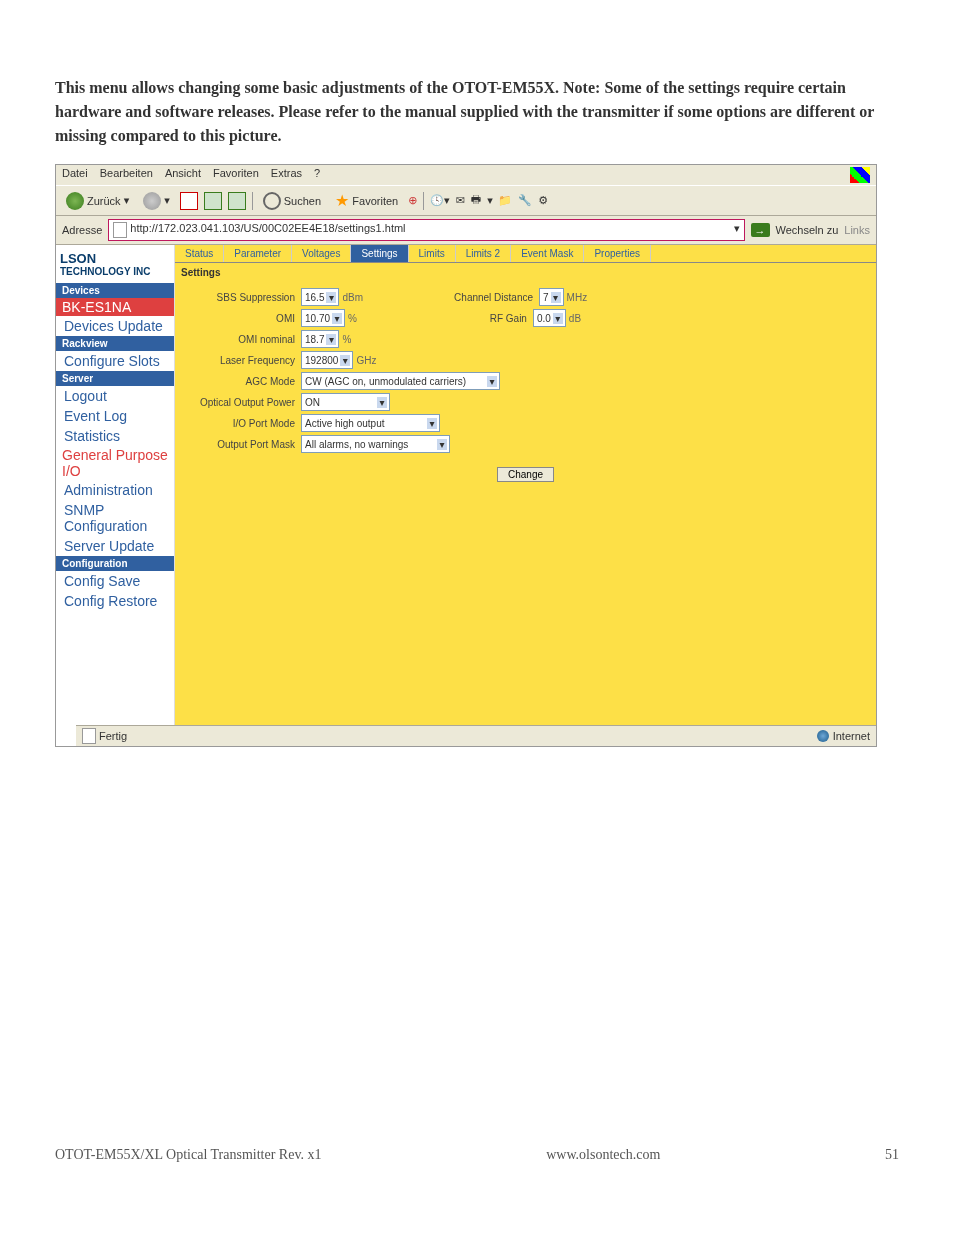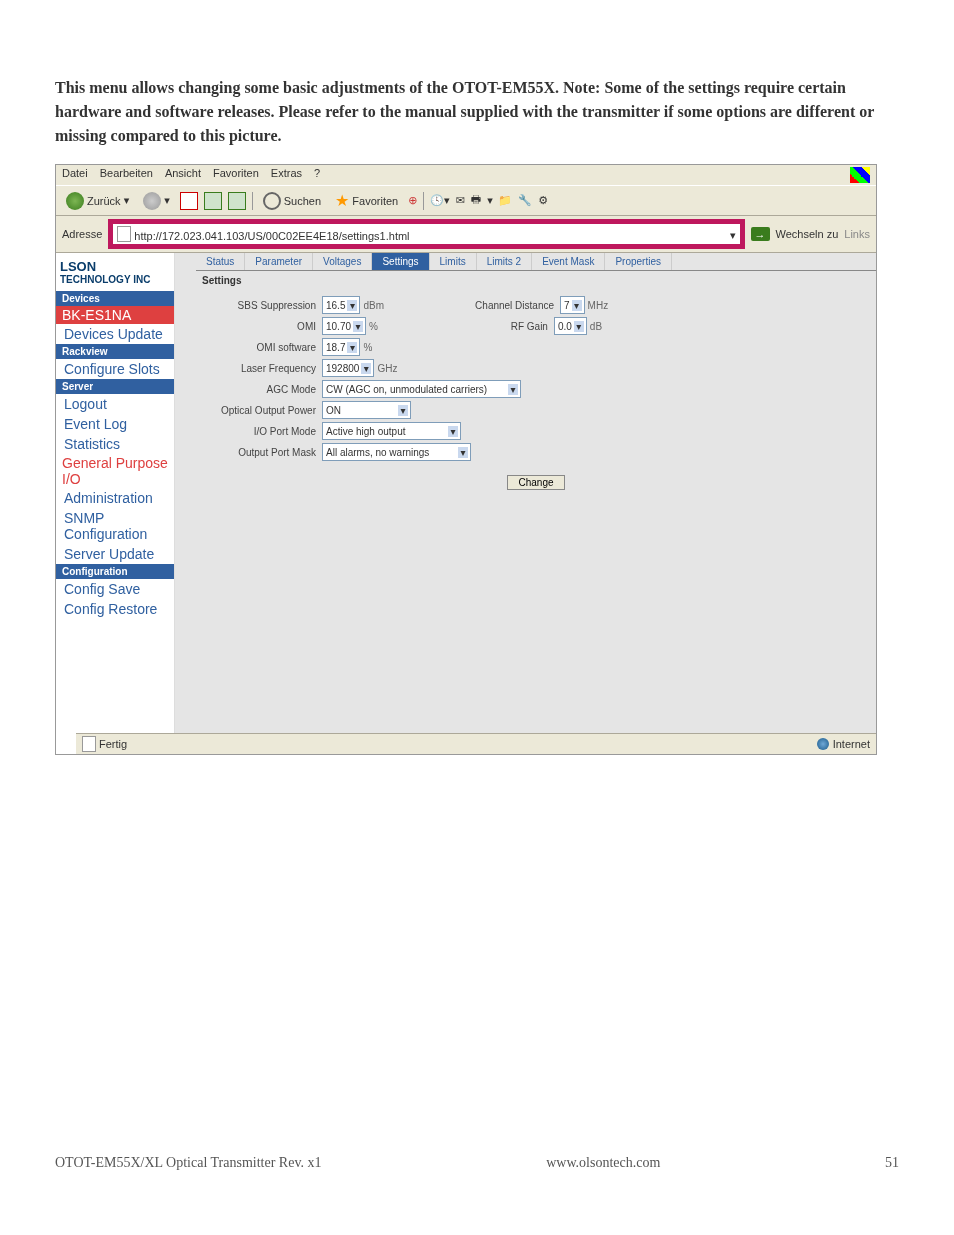--- a/index.html
+++ b/index.html
@@ -107,32 +107,31 @@
       background: #ece9d8;
       padding: 3px 6px;
       display: flex;
       align-items: center;
       gap: 6px;
       border-bottom: 1px solid #aca899;
     }
     .address-input {
       flex: 1;
       background: #fff;
-      border: 5px solid #be185d;
+      border: 1px solid #be185d;
       padding: 2px 4px;
       font-size: 11px;
       display: flex;
-      align-items: flex-end;
+      align-items: flex-start;
     }
     .go-btn { background:#3a7c1d; color:#fff; padding:1px 4px; border-radius:2px; }
     .content {
       display: flex;
-      background: #e5e5e5;
+      background: #fde047;
       min-height: 480px;
-      gap: 21px;
     }
     .sidebar {
       width: 118px;
       background: #fff;
       border-right: 1px solid #ddd;
       font-size: 10px;
     }
     .logo-block {
       padding: 6px 4px;
       font-size: 9px;
@@ -353,21 +352,21 @@
           <span class="form-label">OMI</span>
           <span class="form-select">10.70</span>
           <span class="form-unit">%</span>
           <div class="form-right-group">
             <span class="form-right-label">RF Gain</span>
             <span class="form-select">0.0</span>
             <span class="form-unit">dB</span>
           </div>
         </div>
         <div class="form-row">
-          <span class="form-label">OMI software</span>
+          <span class="form-label">OMI nominal</span>
           <span class="form-select">18.7</span>
           <span class="form-unit">%</span>
         </div>
         <div class="form-row">
           <span class="form-label">Laser Frequency</span>
           <span class="form-select">192800</span>
           <span class="form-unit">GHz</span>
         </div>
         <div class="form-row">
           <span class="form-label">AGC Mode</span>

